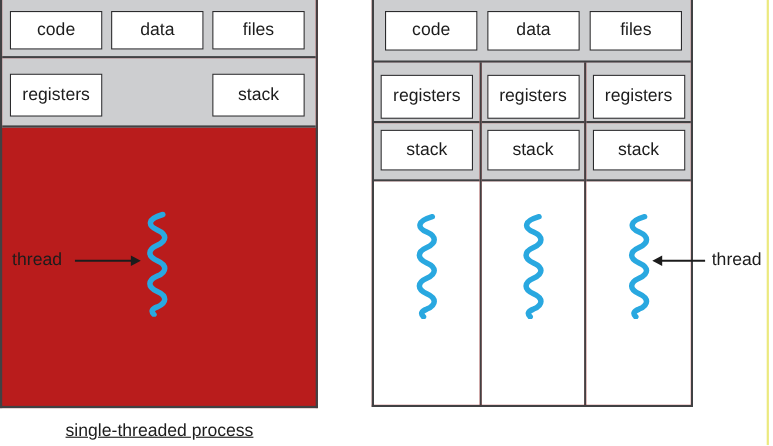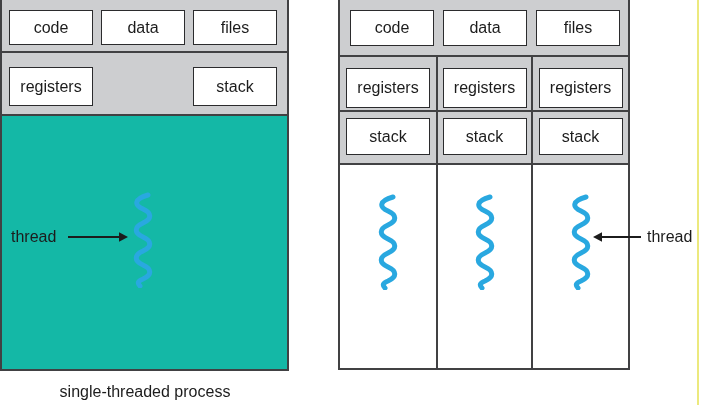--- a/index.html
+++ b/index.html
@@ -8,21 +8,21 @@
     width:703px;height:405px;
     background:#ffffff;
     font-family:"Liberation Sans", sans-serif;
     color:#1c1c1c;
     overflow:hidden;
   }
   
   .proc{
     position:absolute;top:0;
     box-sizing:border-box;
-    background:#14b8a6;
+    background:#b91c1c;
     border-left:2px solid #414143;
     border-right:2px solid #414143;
     border-bottom:2px solid #414143;
     padding-left:32px;
   }
   .proc-left{left:0;width:289px;height:371px;}
   .proc-right{left:338px;width:292px;height:370px;}
   
   .band{
     position:absolute;left:0;right:0;
@@ -75,21 +75,21 @@
     position:absolute;
     font-size:16px;line-height:18px;
     white-space:nowrap;
   }
   .arrow-svg{position:absolute;}
   
   .caption{
     position:absolute;top:383px;
     font-size:16px;text-align:center;
   }
-  .caption-left{left:0;width:290px;}
+  .caption-left{left:0;width:290px;text-decoration:underline;}
   .caption-right{left:338px;width:292px;}
   
   .accent-line{
     position:absolute;left:697px;top:0;
     width:2px;height:405px;
     background:#ece97e;
   }
 </style>
 </head>
 <body>

